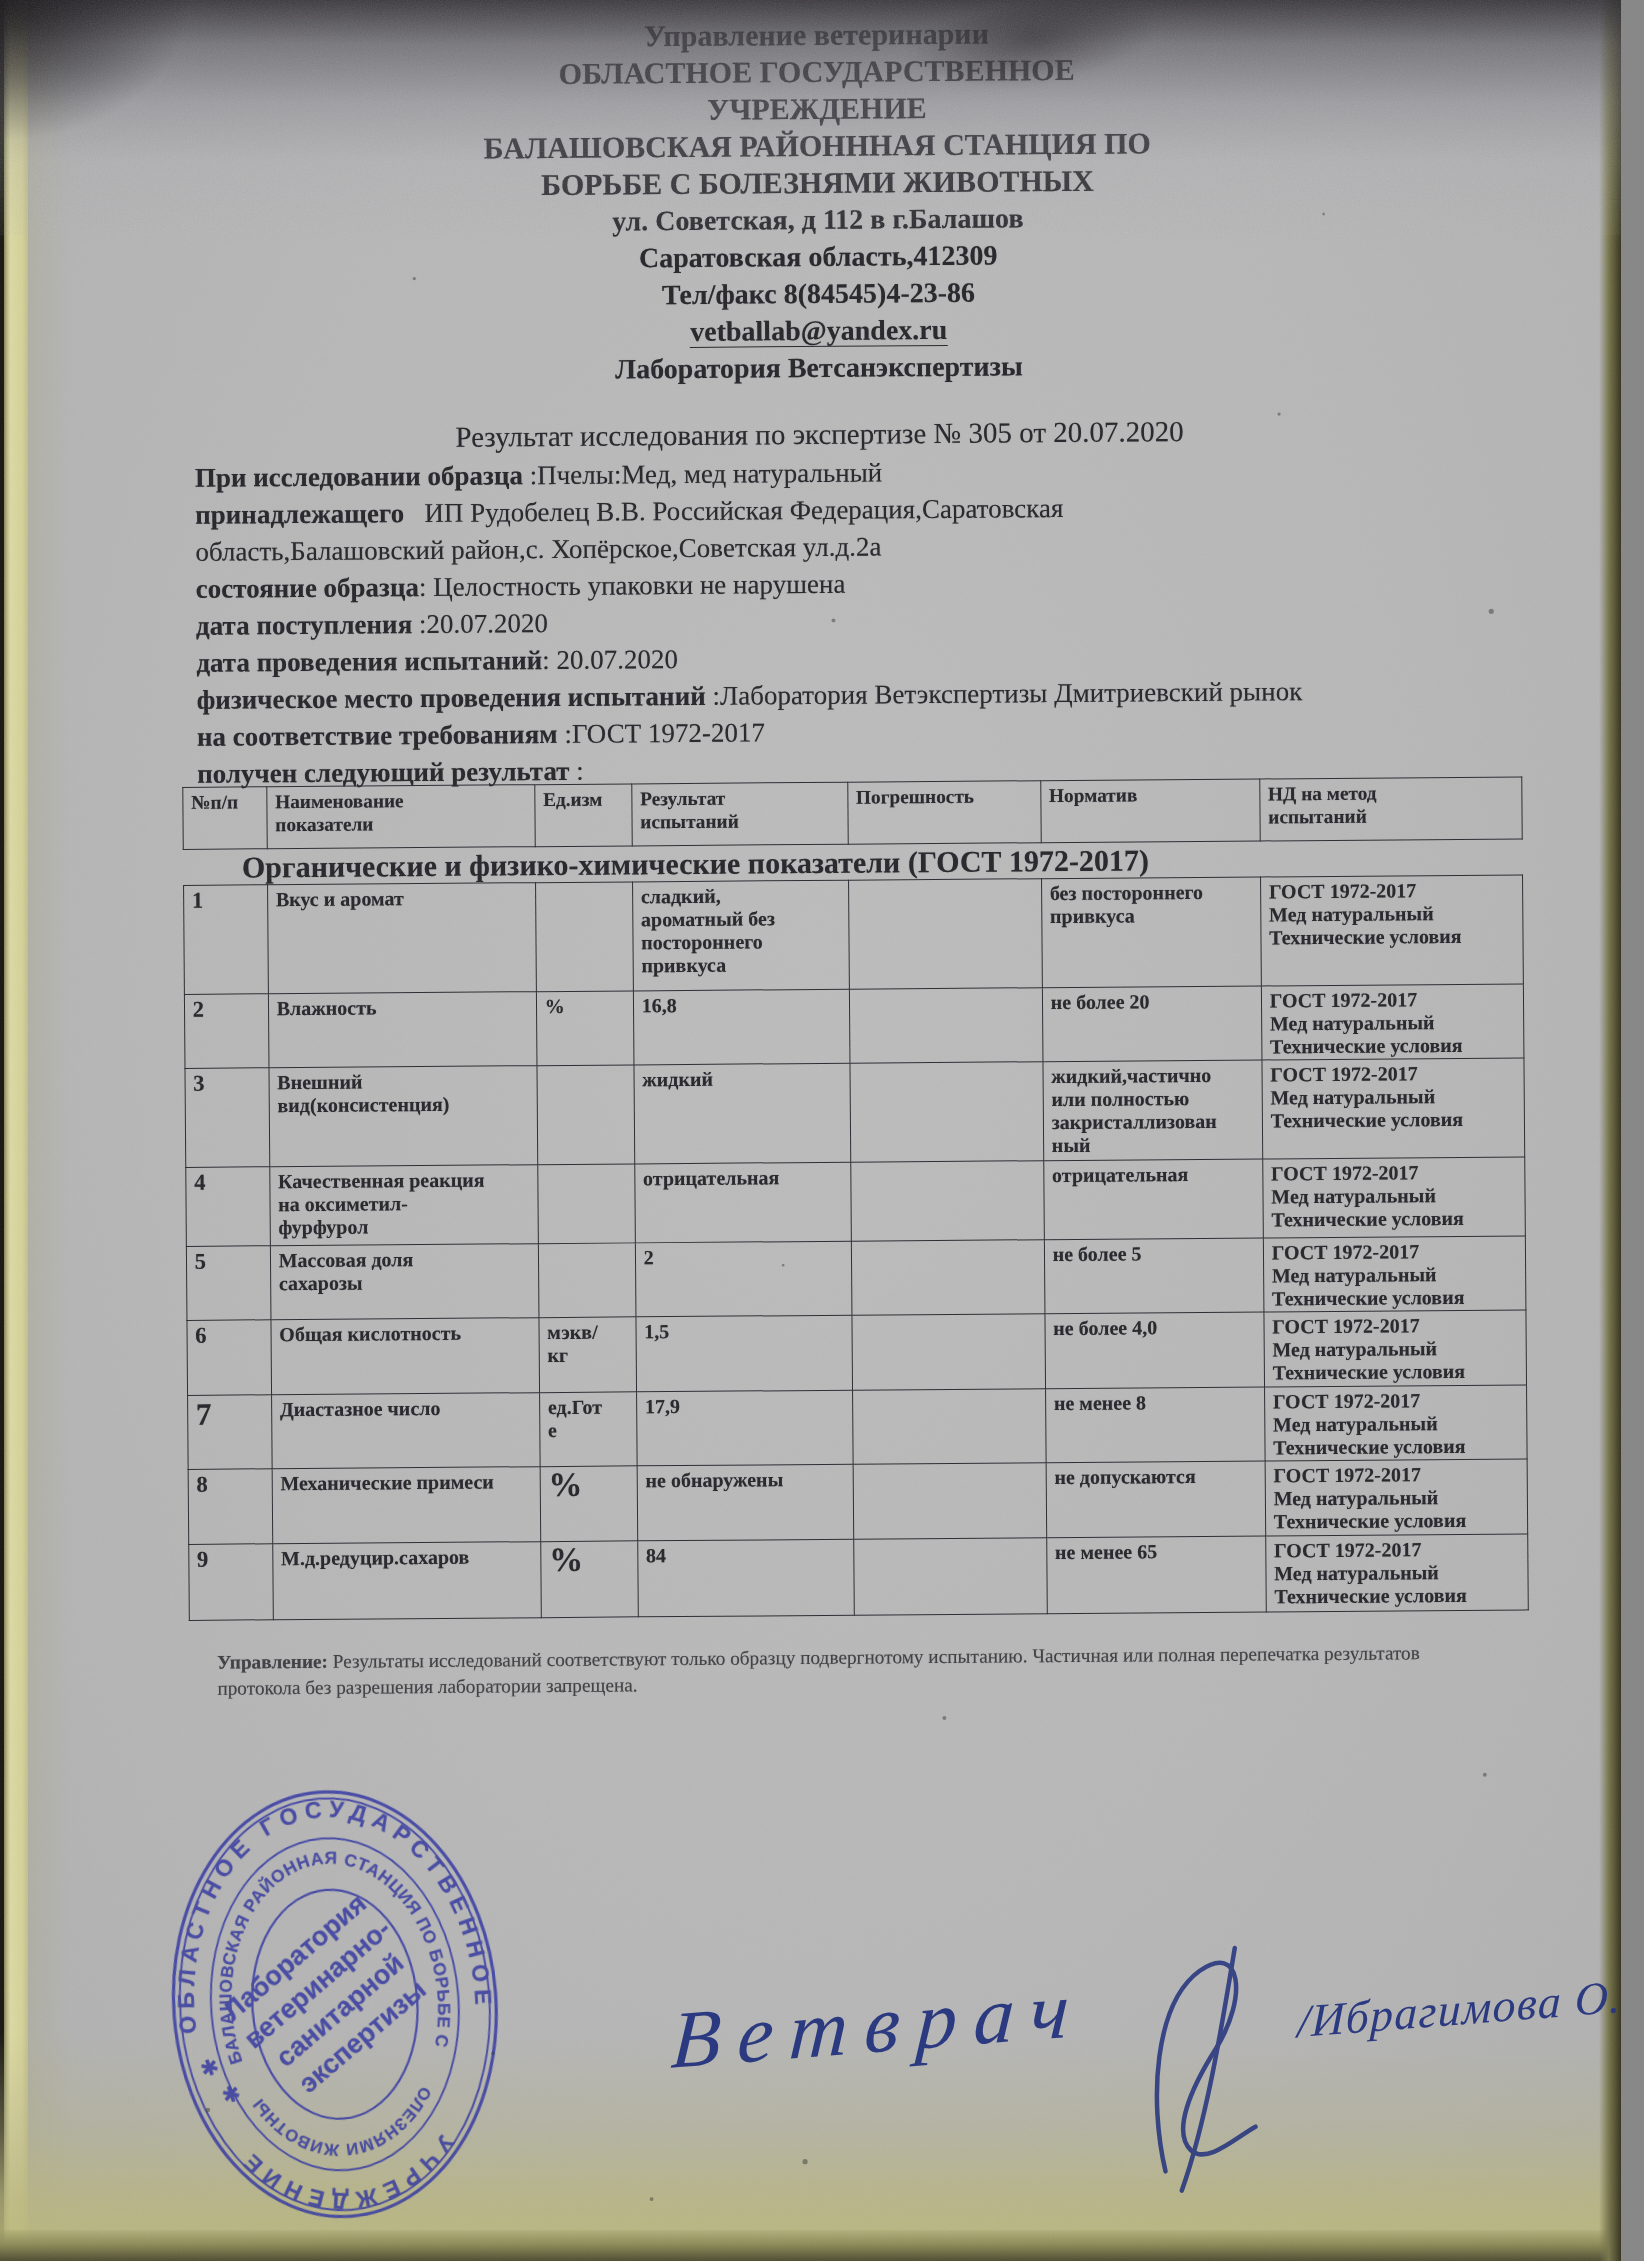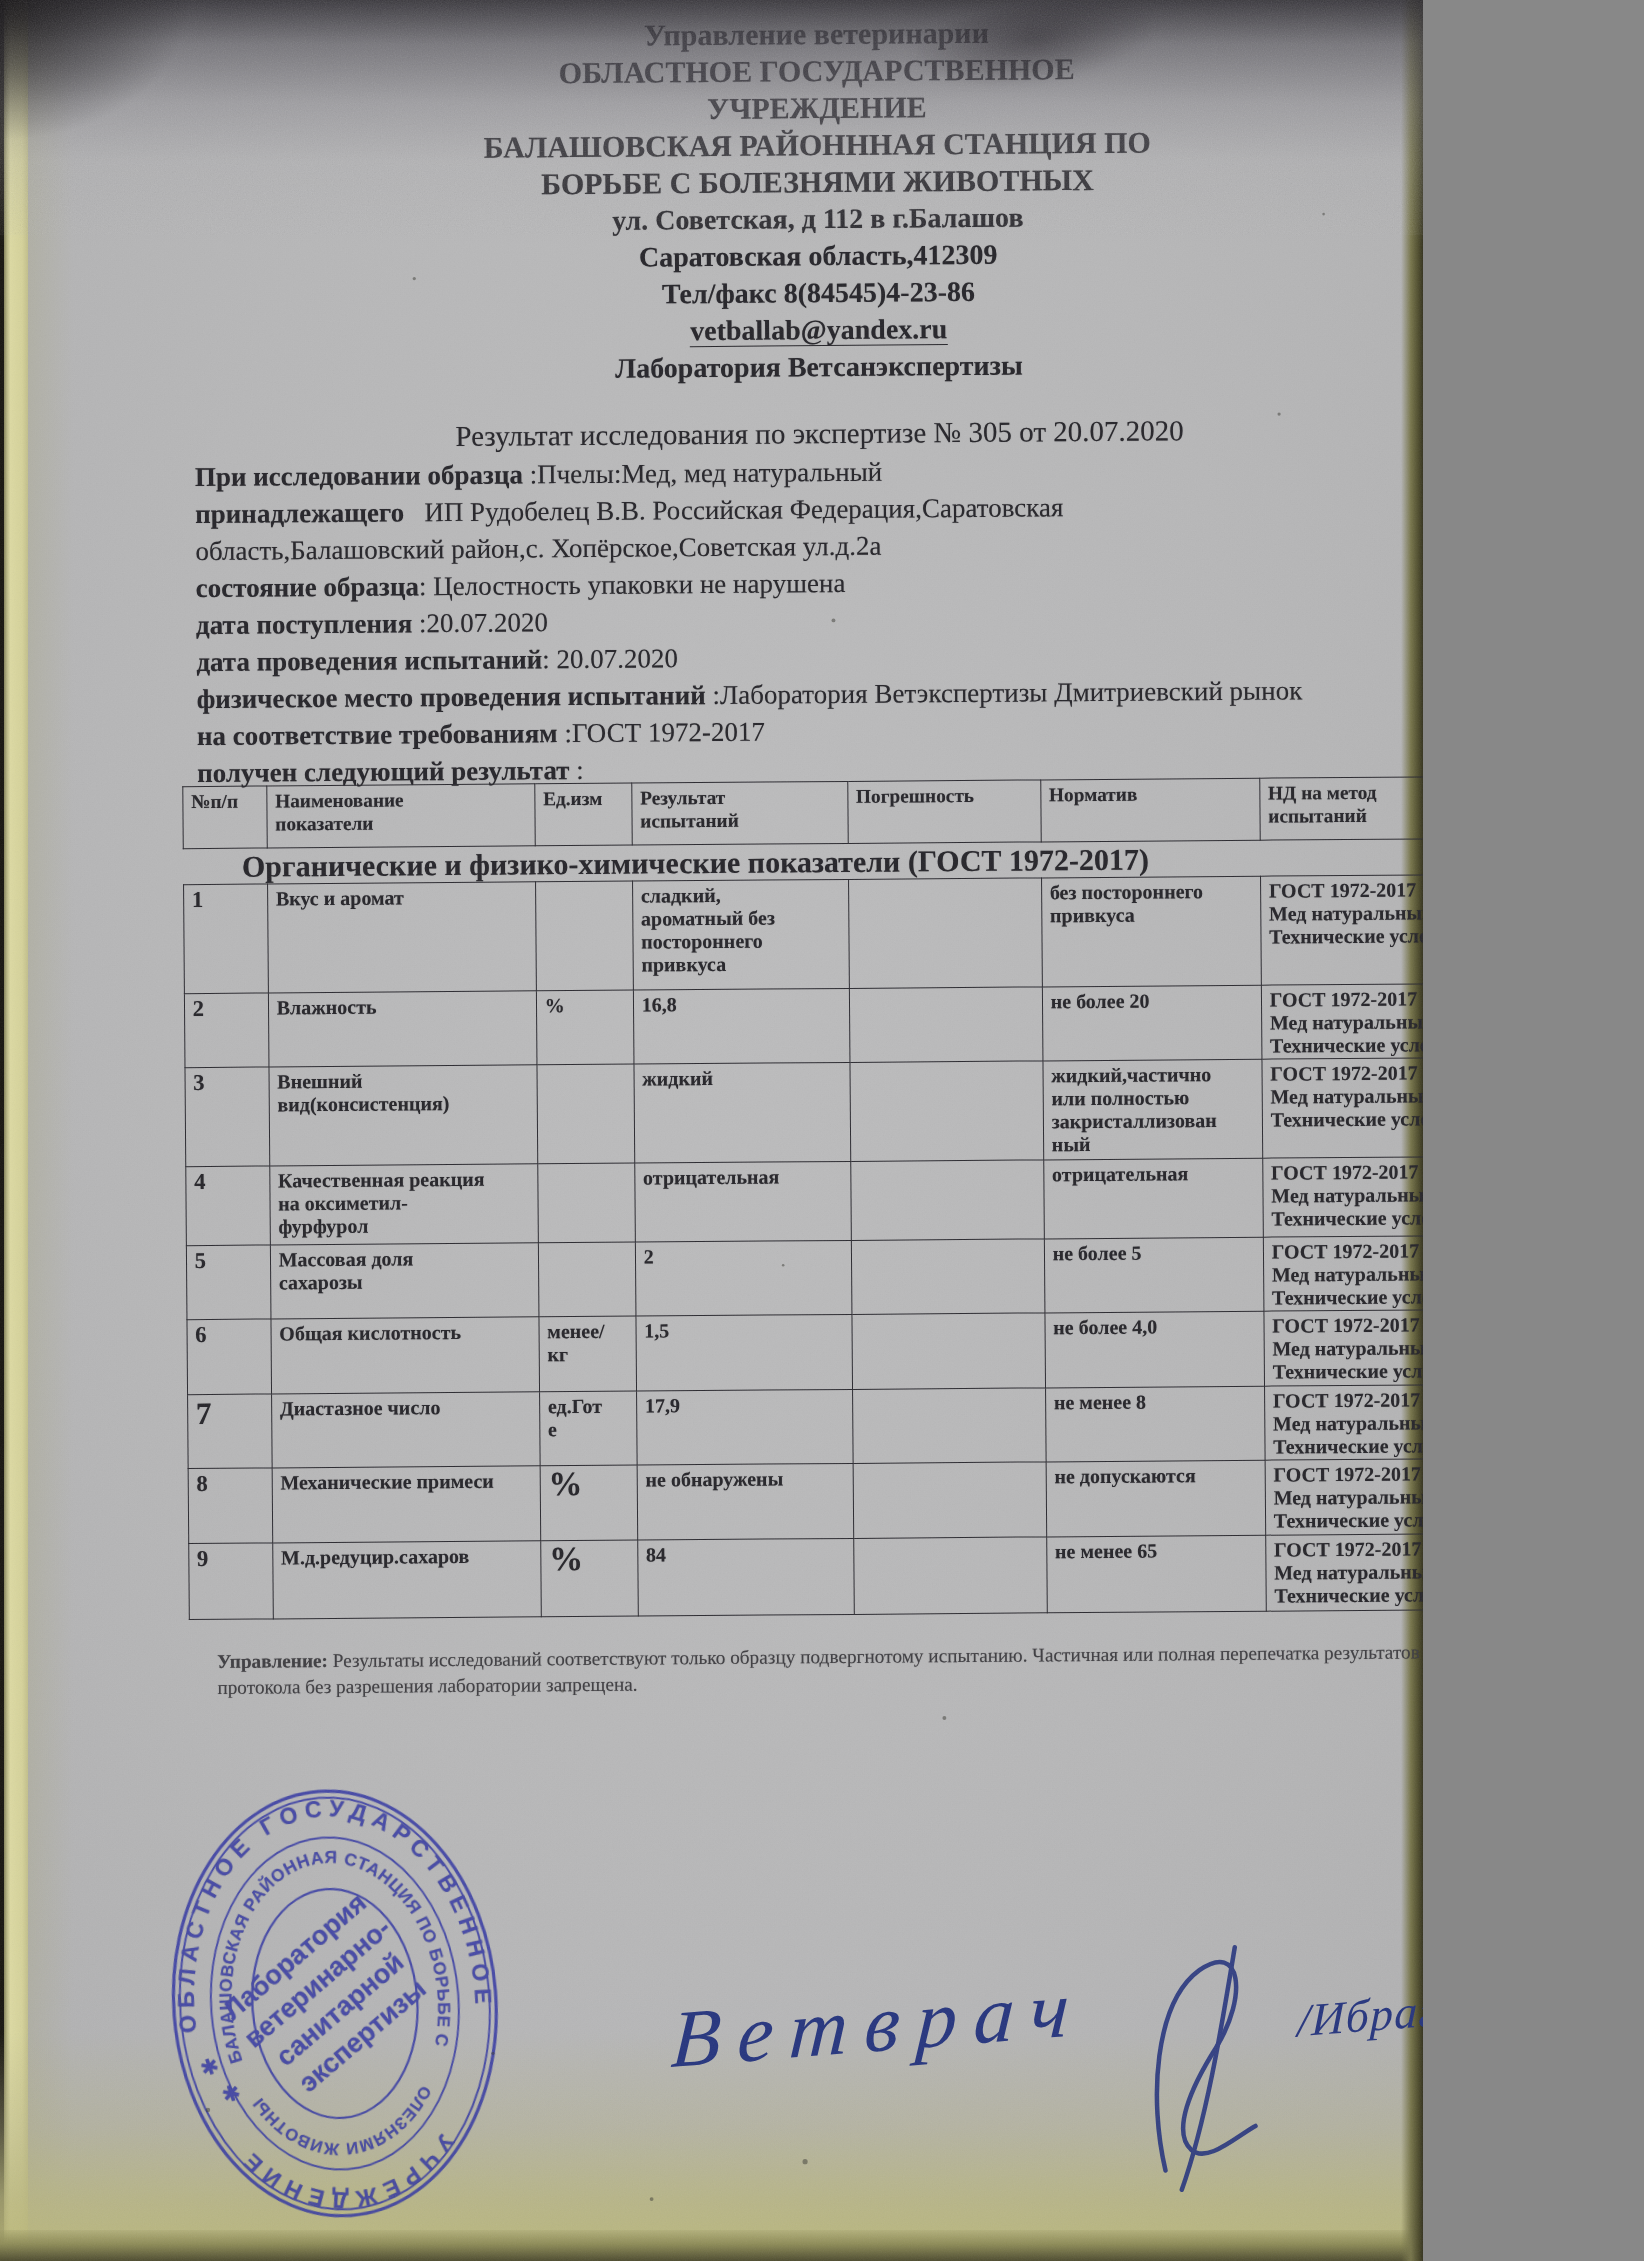--- a/index.html
+++ b/index.html
@@ -1,16 +1,16 @@
 <!DOCTYPE html>
 <html style="font-size:10.3px"><head>
 <meta charset="utf-8">
 <style>
   html,body{margin:0;padding:0;background:#888;}
-  .page{position:relative;width:1423px;height:2261px;overflow:hidden;
+  .page{position:relative;width:1621px;height:2261px;overflow:hidden;
         background:radial-gradient(ellipse at 50% 42%, #bcbcbd 0%, #b7b7b8 55%, #b0b0b1 100%);
         font-family:"Liberation Serif","DejaVu Serif",serif;color:#26252a;}
   
   .strip-left{position:absolute;left:0;top:0;width:28px;height:100%;
         background:linear-gradient(90deg,#181610 0,#181610 4.5px,#8e8c62 4.5px,#b9b784 7px,#dcd9a2 10.3px,#d5d29a 22px,#c2bf8b 28px);}
   .strip-left-fade{position:absolute;left:28px;top:0;width:45px;height:100%;
         background:linear-gradient(90deg,rgba(170,168,135,.35),rgba(170,168,135,0));}
   .strip-right{position:absolute;right:0;top:0;width:22px;height:100%;
         background:linear-gradient(90deg,rgba(120,118,82,0) 0,#76744a 45%,#474528 85%,#34321f 100%);}
   .band-top{position:absolute;left:0;top:0;width:100%;height:245px;
@@ -200,21 +200,21 @@
           <td>2</td>
           <td></td>
           <td>не более 5</td>
           <td>ГОСТ 1972-2017
 Мед натуральный
 Технические условия</td>
         </tr>
         <tr style="height:75px">
           <td class="c-num">6</td>
           <td>Общая кислотность</td>
-          <td>менее/
+          <td>мэкв/
 кг</td>
           <td>1,5</td>
           <td></td>
           <td>не более 4,0</td>
           <td>ГОСТ 1972-2017
 Мед натуральный
 Технические условия</td>
         </tr>
         <tr style="height:74px">
           <td class="c-num bignum">7</td>

